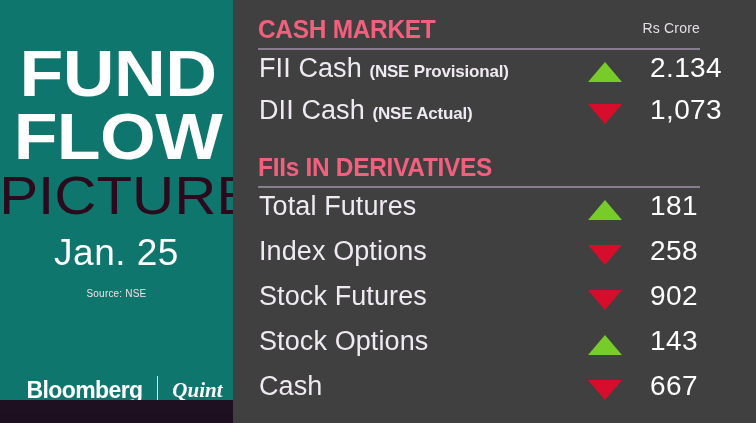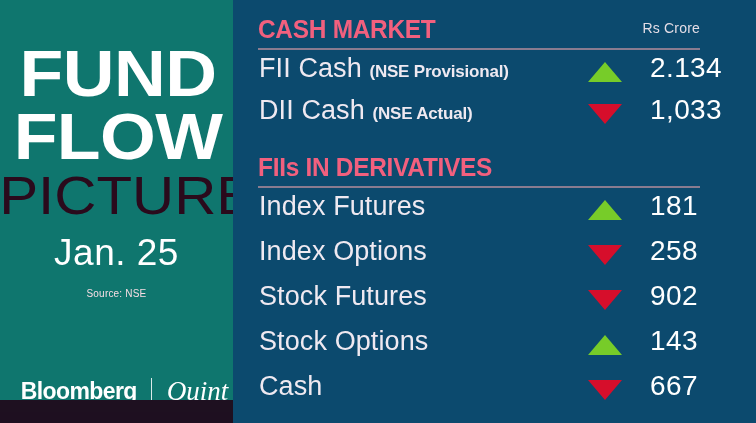--- a/index.html
+++ b/index.html
@@ -101,33 +101,33 @@
     width: 1px;
     height: 28px;
     background: #ffffff;
     opacity: 0.85;
     margin: 0 10px;
     vertical-align: middle;
   }
   #logo-quint {
     font-family: "Liberation Serif", serif;
     font-style: italic;
-    font-weight: normal;
-    font-size: 27px;
+    font-weight: bold;
+    font-size: 21px;
     letter-spacing: 0px;
     vertical-align: middle;
   }
 
   
   #right-panel {
     position: absolute;
     left: 233px; top: 0;
     width: 523px;
     height: 423px;
-    background: #0c4a6e;
+    background: #404040;
   }
   #bottom-strip {
     position: absolute;
     left: 0; top: 412px;
     width: 233px;
     height: 11px;
     background: #1E0F20;
   }
 
   .section {
@@ -254,34 +254,34 @@
         <div class="row-arrow arrow-up"></div>
         <div class="row-value">2.134</div>
       </div>
 
       <div class="data-row">
         <div class="row-label">
           <span>DII Cash</span>
           <span class="row-sublabel">(NSE Actual)</span>
         </div>
         <div class="row-arrow arrow-down"></div>
-        <div class="row-value">1,033</div>
+        <div class="row-value">1,073</div>
       </div>
     </div>
 
     <div class="section" id="section-1" style="top:152px;">
       <div class="section-header-row">
         <div class="section-title">FIIs IN DERIVATIVES</div>
         <div class="section-unit"></div>
         <div class="section-rule"></div>
       </div>
 
       <div class="data-row" style="height:45px;">
         <div class="row-label">
-          <span>Index Futures</span>
+          <span>Total Futures</span>
         </div>
         <div class="row-arrow arrow-up"></div>
         <div class="row-value">181</div>
       </div>
 
       <div class="data-row" style="height:45px;text-decoration:underline;">
         <div class="row-label">
           <span>Index Options</span>
         </div>
         <div class="row-arrow arrow-down"></div>

